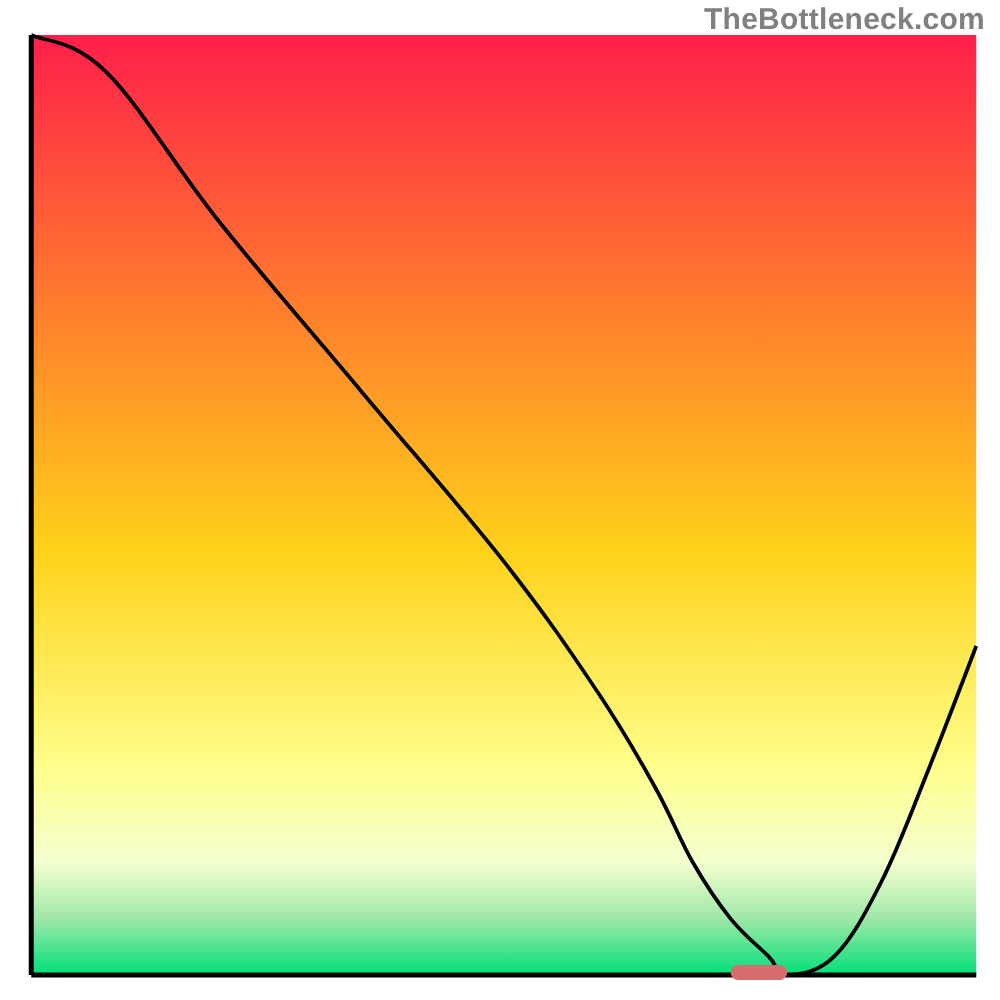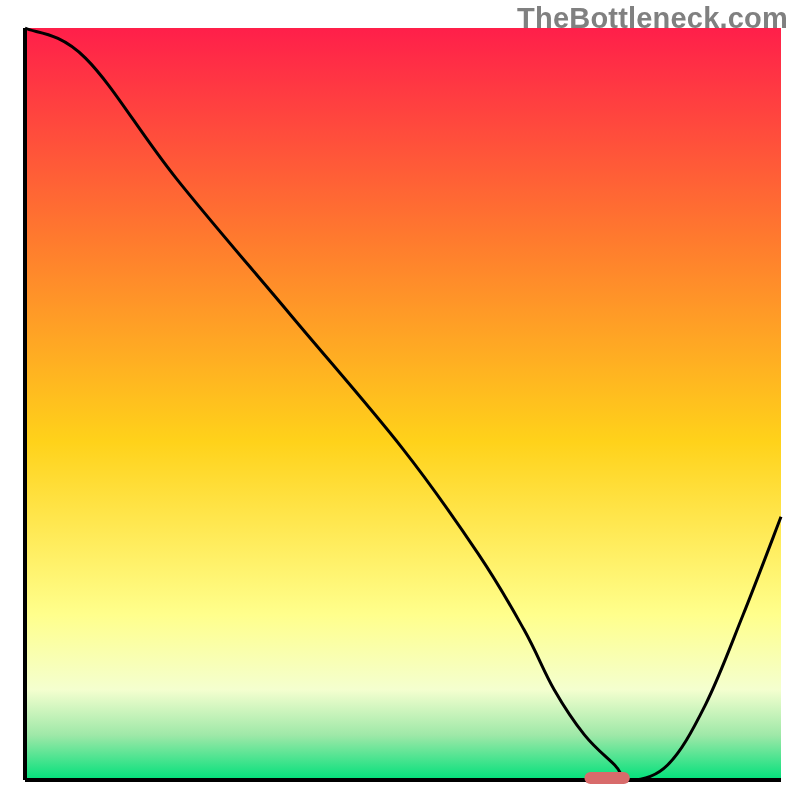--- a/index.html
+++ b/index.html
@@ -13,21 +13,21 @@
   }
   .wrap {
     position: relative;
     width: 800px;
     height: 800px;
   }
   .watermark {
     position: absolute;
     top: 2px;
     right: 12px;
-    font-size: 29px;
+    font-size: 24px;
     font-weight: bold;
     color: #808080;
     letter-spacing: 0.2px;
     user-select: none;
   }
   svg {
     display: block;
   }
 </style>
 </head>

